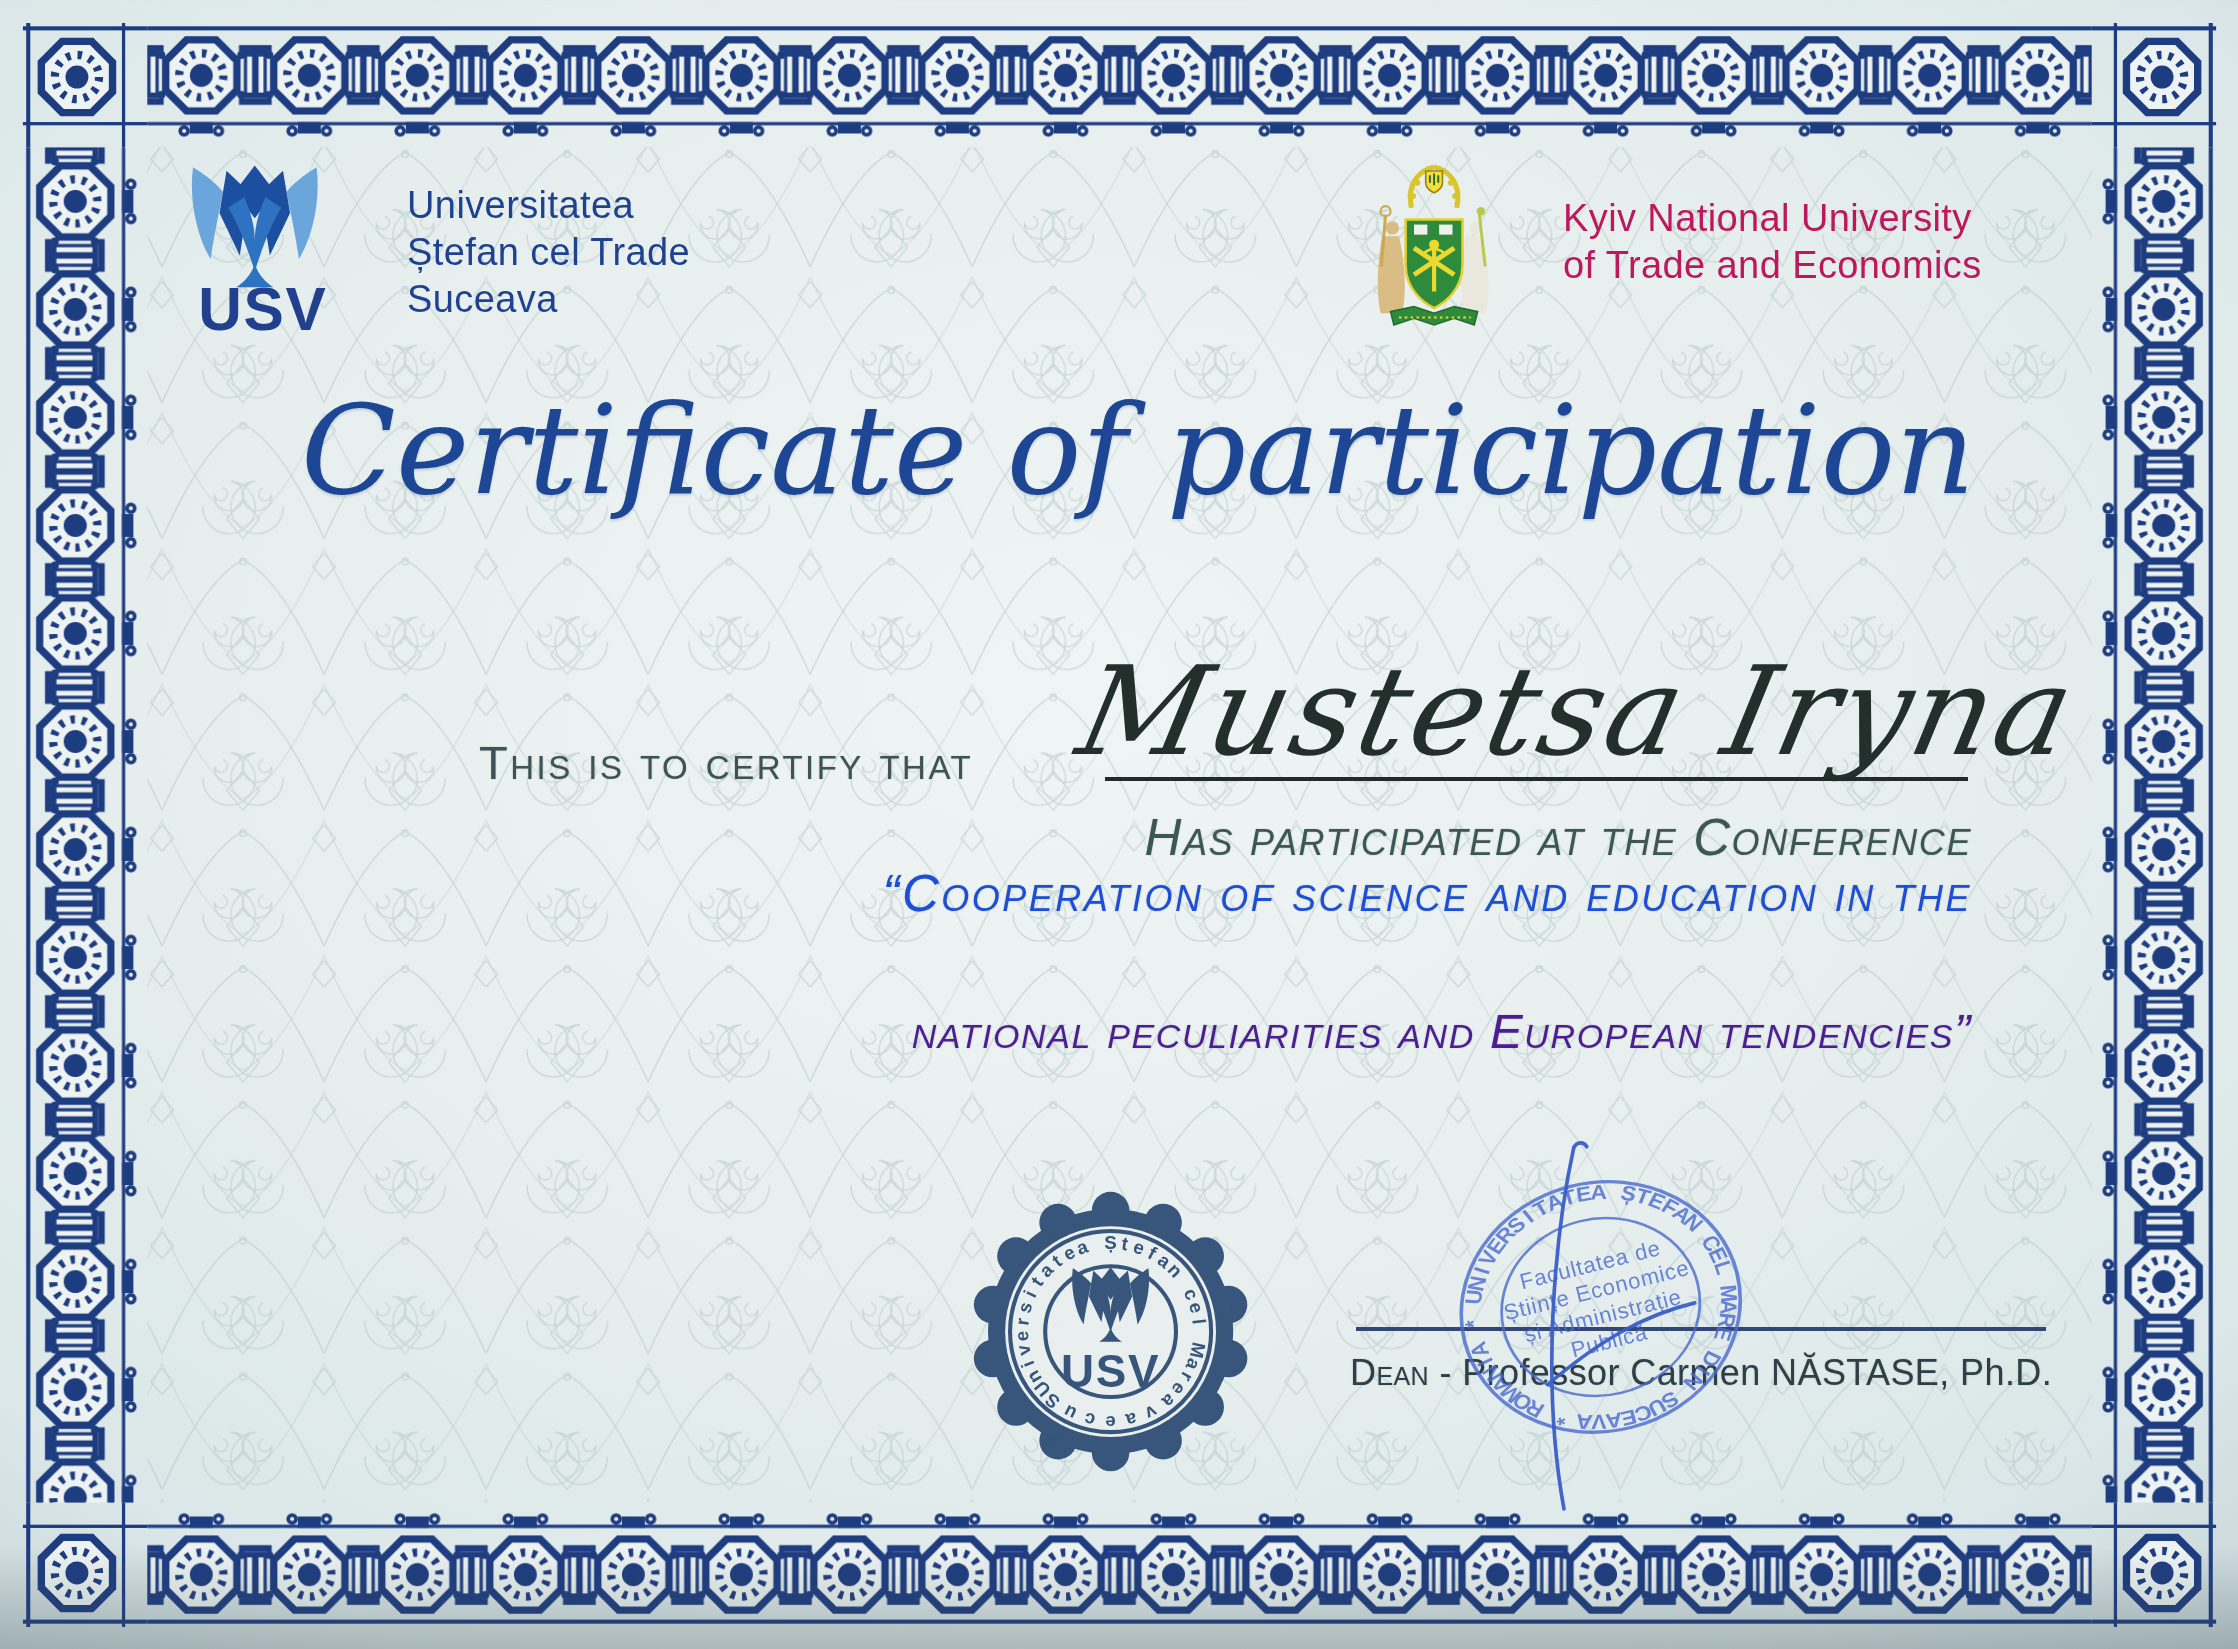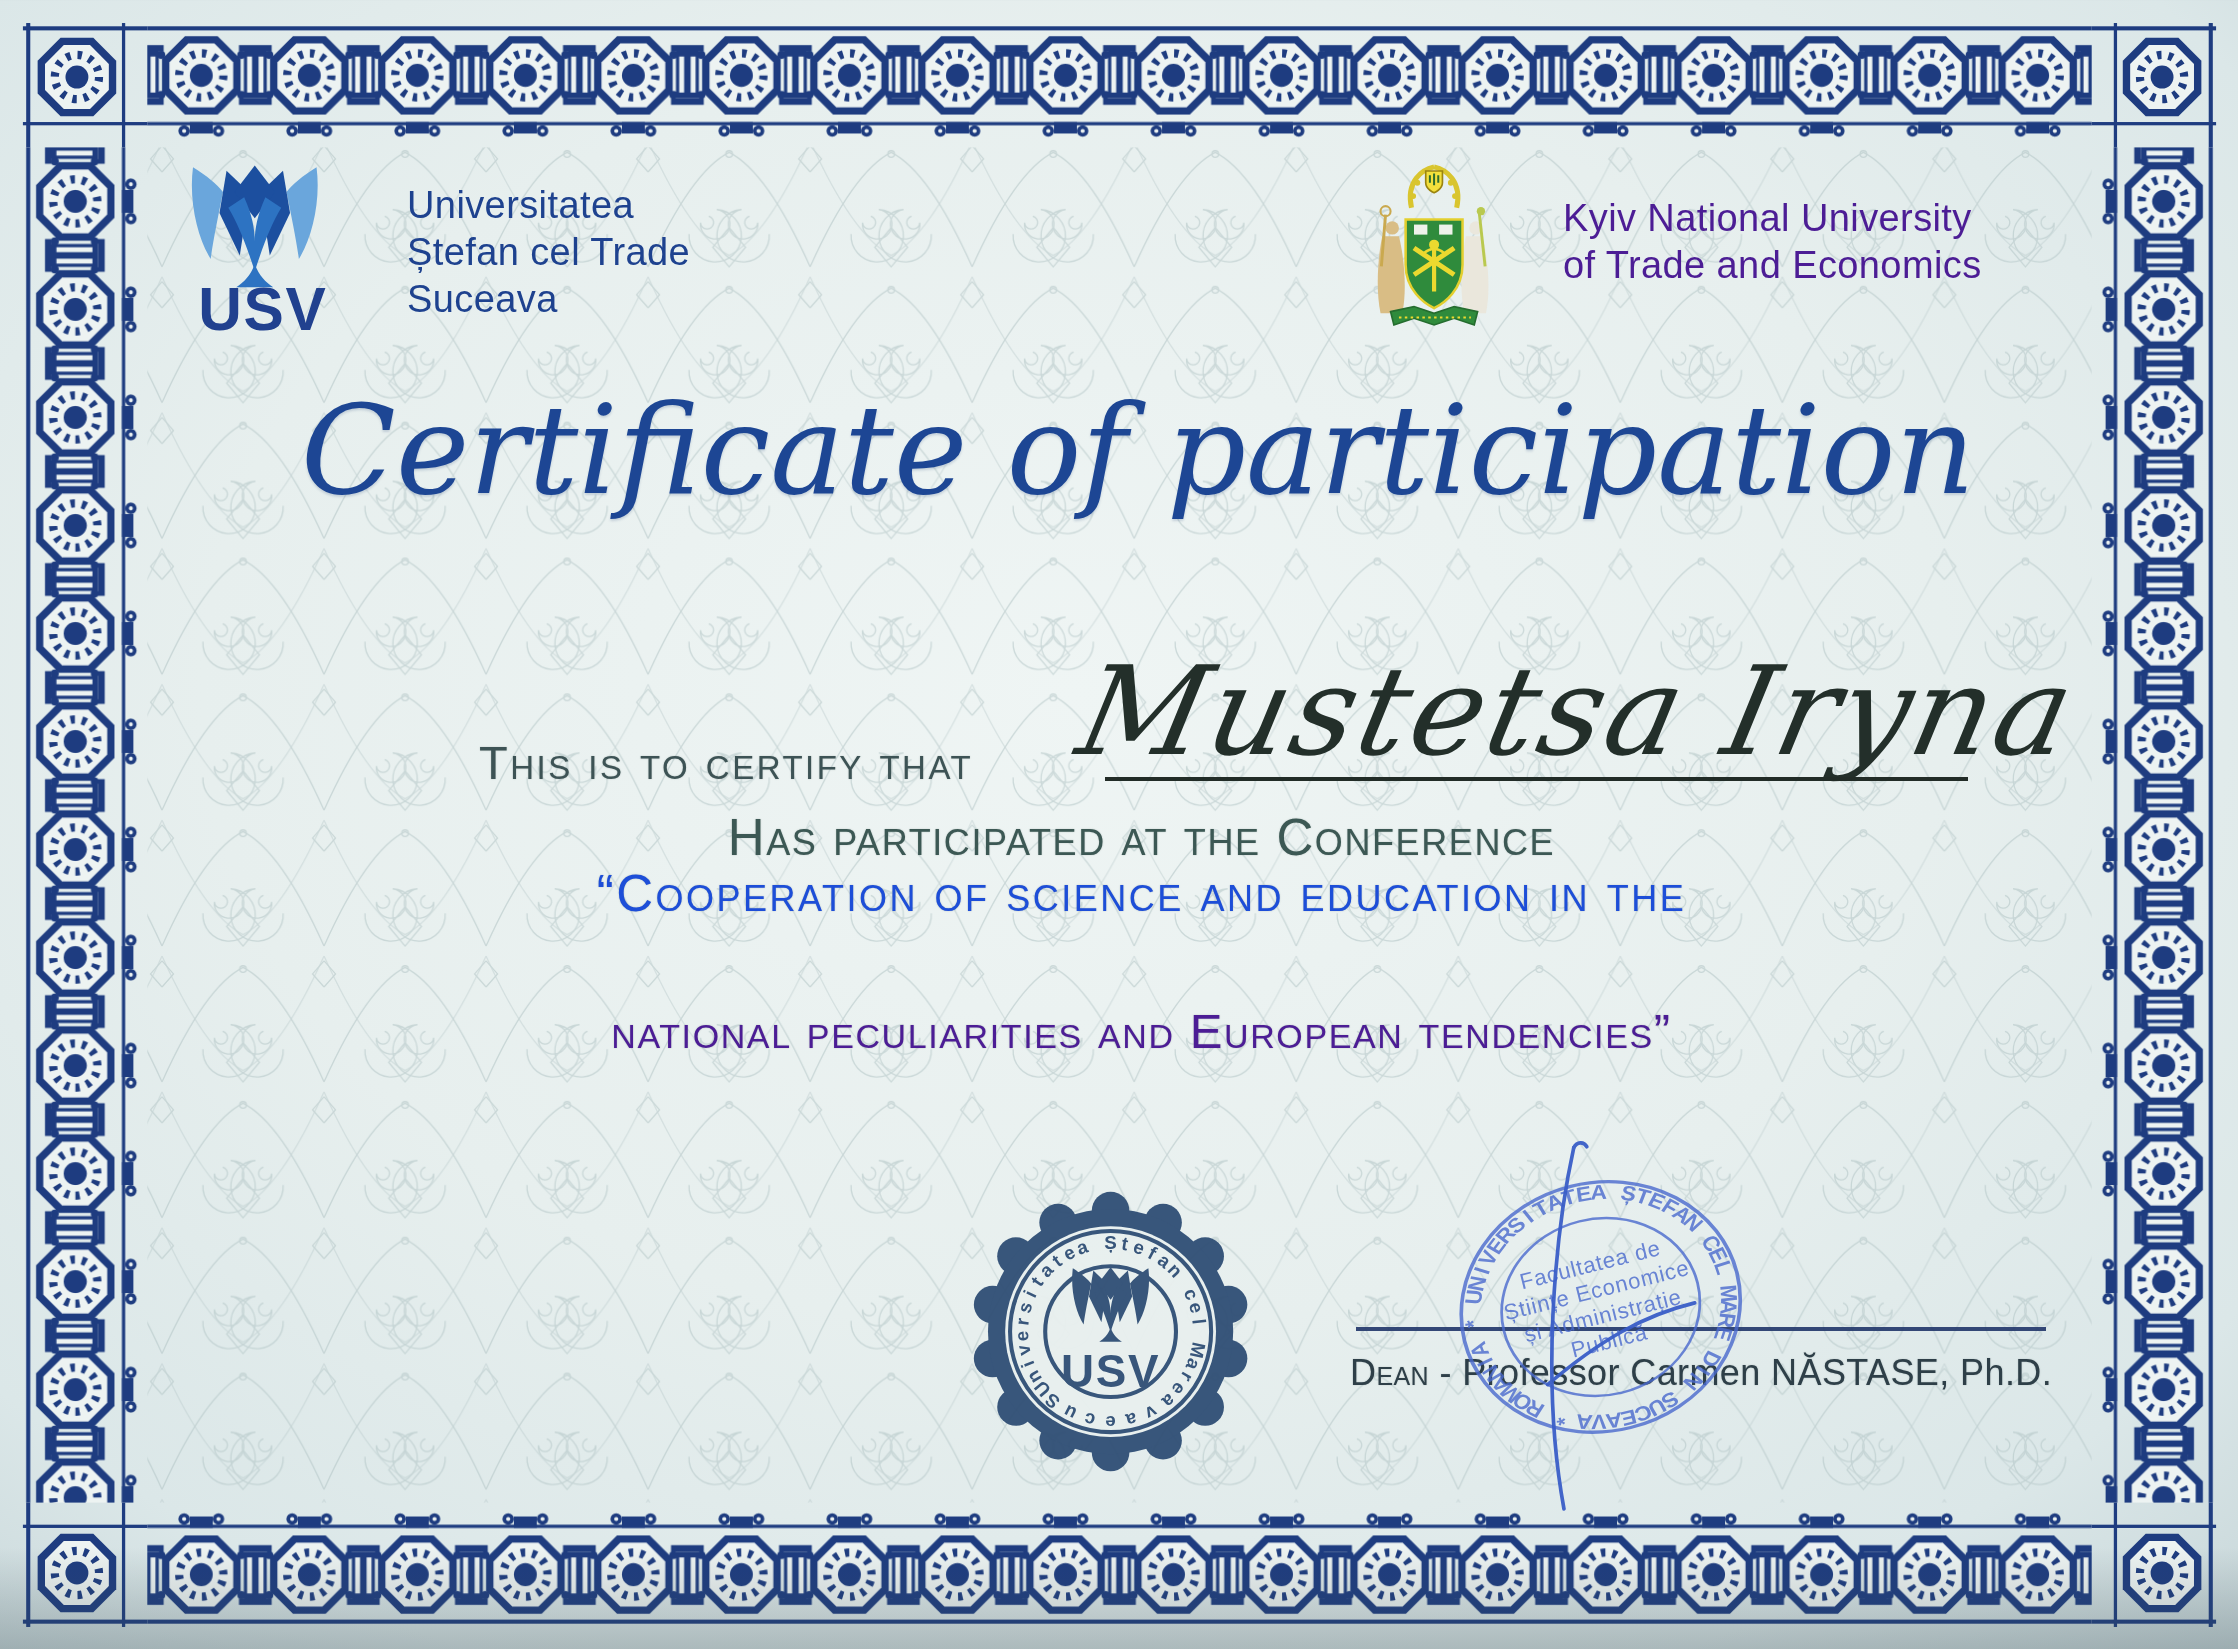--- a/index.html
+++ b/index.html
@@ -5,42 +5,42 @@
   html,body{margin:0;padding:0;background:#c9d5d8;}
   .page{position:relative;width:2239px;height:1650px;overflow:hidden;
         font-family:"Liberation Sans",sans-serif;}
   .abs{position:absolute;}
   svg{display:block;}
   .bg{position:absolute;left:0;top:0;z-index:0;}
 
   
   .uniNameL{left:407px;top:182px;font-size:38px;line-height:47px;color:#1e428f;
             letter-spacing:0.4px;z-index:2;}
-  .uniNameR{left:1563px;top:195px;font-size:38px;line-height:47px;color:#4c1d95;
+  .uniNameR{left:1563px;top:195px;font-size:38px;line-height:47px;color:#be185d;
             letter-spacing:0.4px;z-index:2;}
   .usvLogo{left:160px;top:157px;z-index:2;}
   .coa{left:1332px;top:164px;z-index:2;}
   .usvWord{font-family:"Liberation Sans",sans-serif;font-weight:700;fill:#21418f;
            font-size:74px;letter-spacing:2px;}
 
   
   .title{left:301px;top:378px;width:1677px;white-space:nowrap;
          font-family:"DejaVu Serif",serif;font-style:italic;font-size:124px;
          color:#1d4694;z-index:2;text-shadow:0 1.6px 2.5px rgba(21,54,112,.18);}
 
   
   .sc{font-variant:small-caps;white-space:nowrap;
       text-shadow:0 0 1.6px rgba(44,66,62,.28);}
   .certify{left:479px;top:735px;font-size:47px;letter-spacing:2.5px;color:#3d5355;z-index:2;}
   .nameWrap{left:1082px;top:640px;width:884px;text-align:center;z-index:2;}
   .name{display:inline-block;font-family:"DejaVu Serif",serif;font-style:italic;
         font-size:123px;letter-spacing:3.3px;color:#232f2a;transform:skewX(-12deg);
         white-space:nowrap;}
   .nameLine{left:1105px;top:777px;width:863px;height:4.1px;background:#222c27;z-index:2;}
-  .centered{left:303px;width:1677px;text-align:center;z-index:2;}
+  .centered{left:295px;width:1677px;text-align:right;z-index:2;font-style:italic;}
   .partic{top:808px;font-size:51px;letter-spacing:1.6px;color:#3c5854;}
   .conf1{top:864px;font-size:51px;letter-spacing:2.5px;color:#1d4ed8;}
   .conf2{top:939px;font-size:51px;letter-spacing:2.5px;color:#36534e;}
   .conf3{top:1003px;font-size:49px;letter-spacing:1.6px;color:#4c1d95;}
   .dateLine{top:1128px;font-size:41px;letter-spacing:1.6px;color:#2e4b44;}
 
   
   .seal{left:970px;top:1191px;z-index:3;}
   .sealTxt text{font-family:"Liberation Sans",sans-serif;font-weight:700;fill:#2e4d74;}
   .sealUsv{font-family:"Liberation Sans",sans-serif;font-weight:700;fill:#2e4d74;

